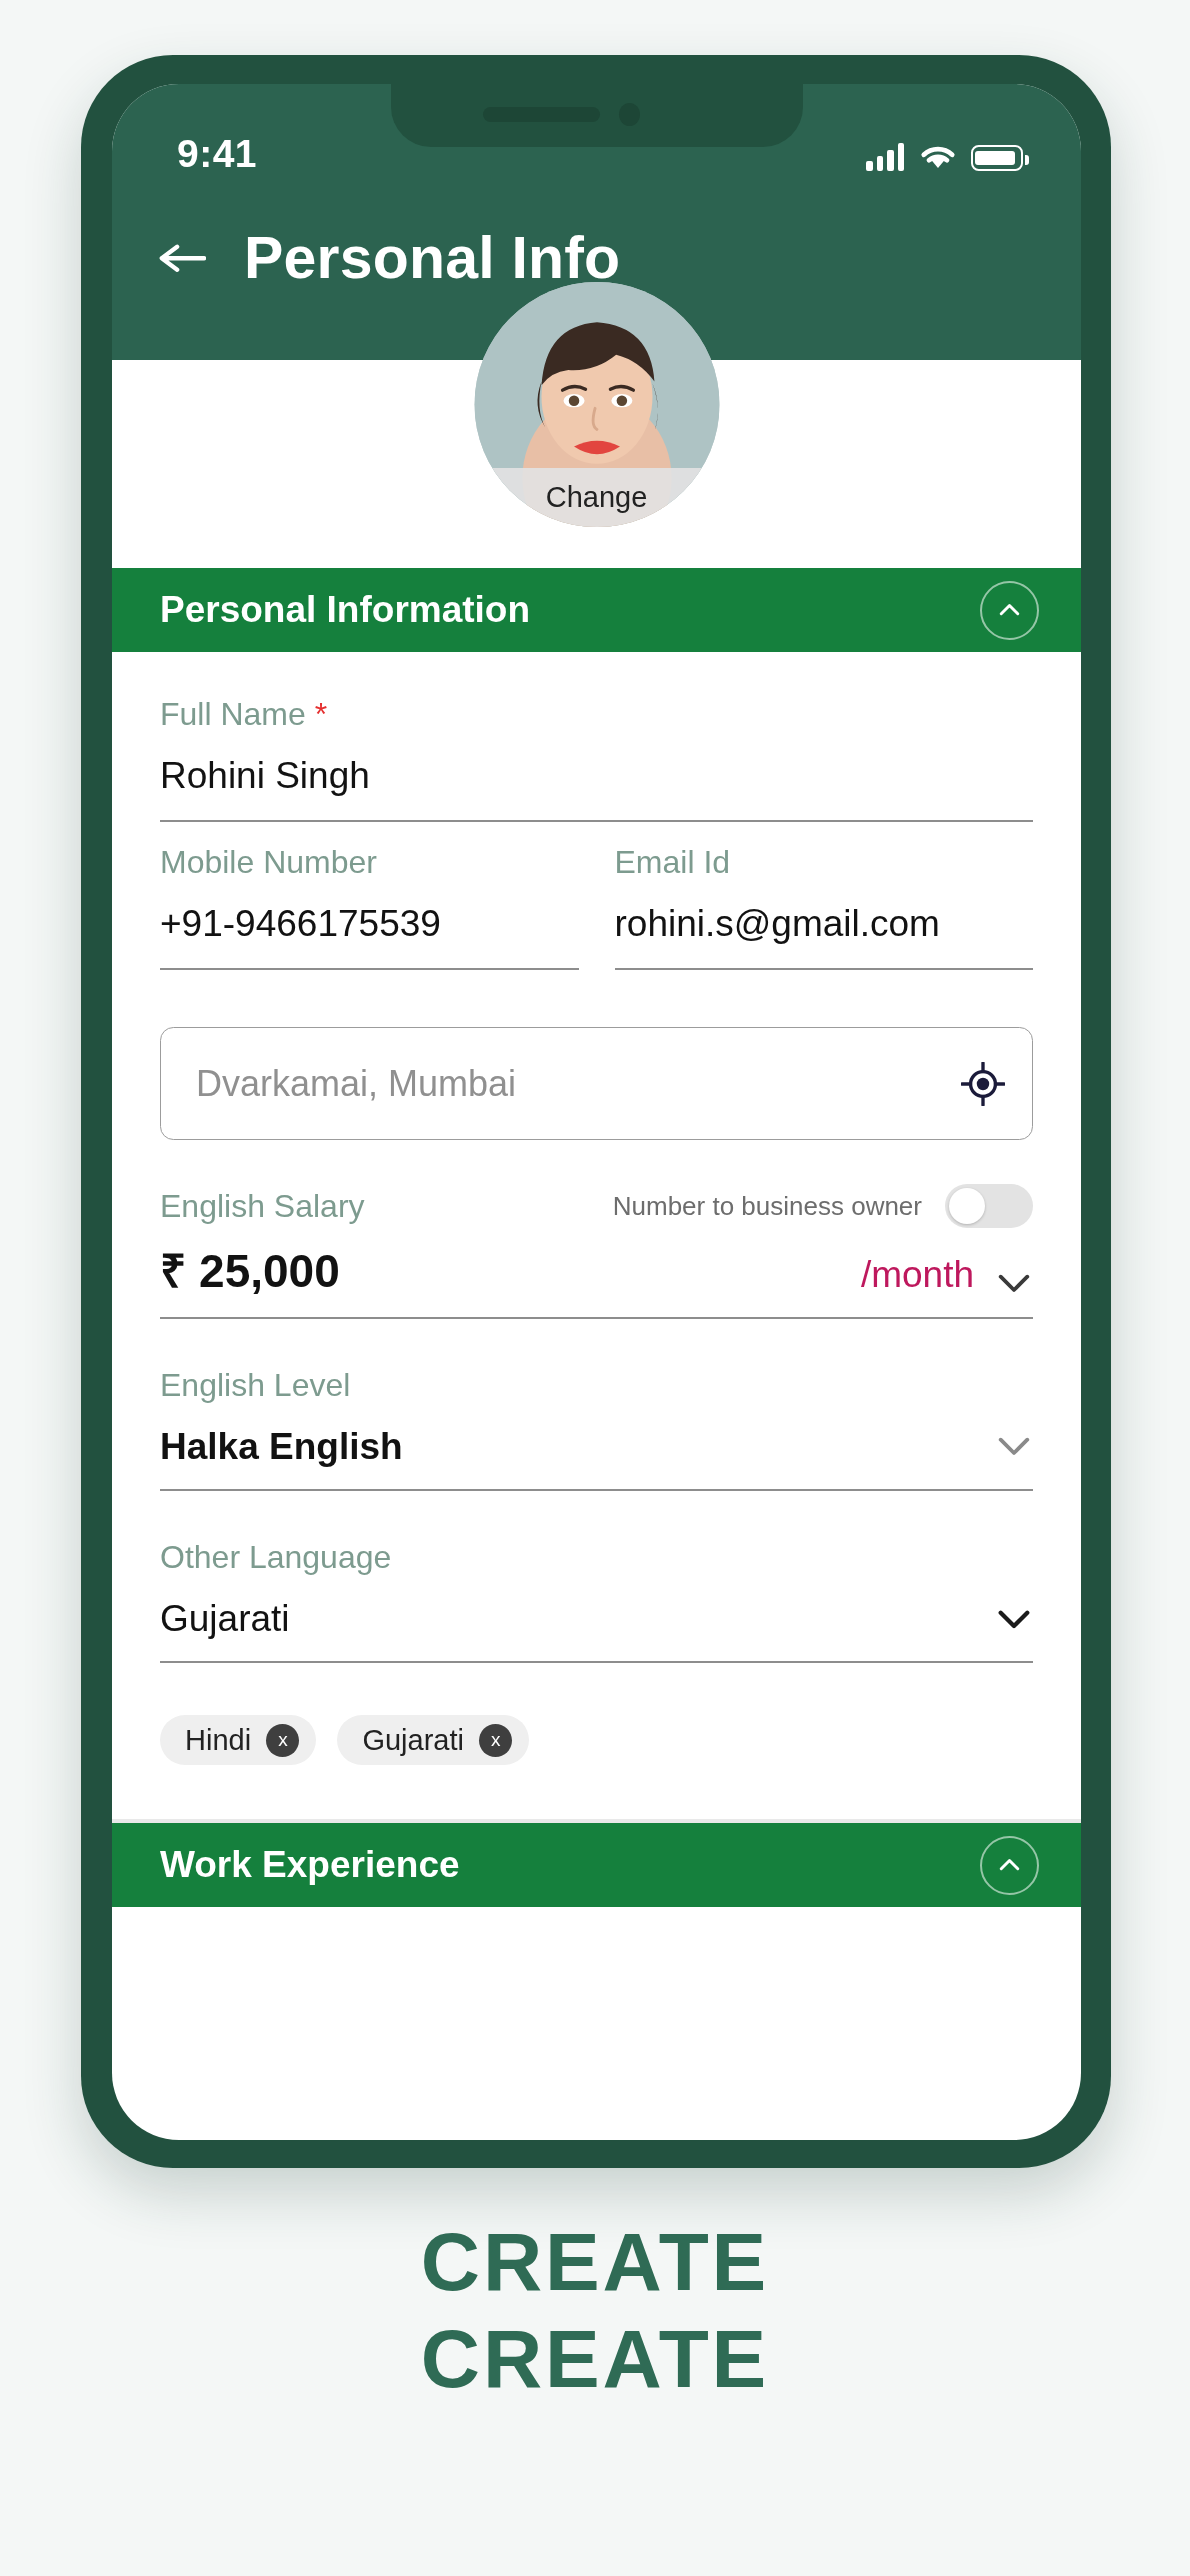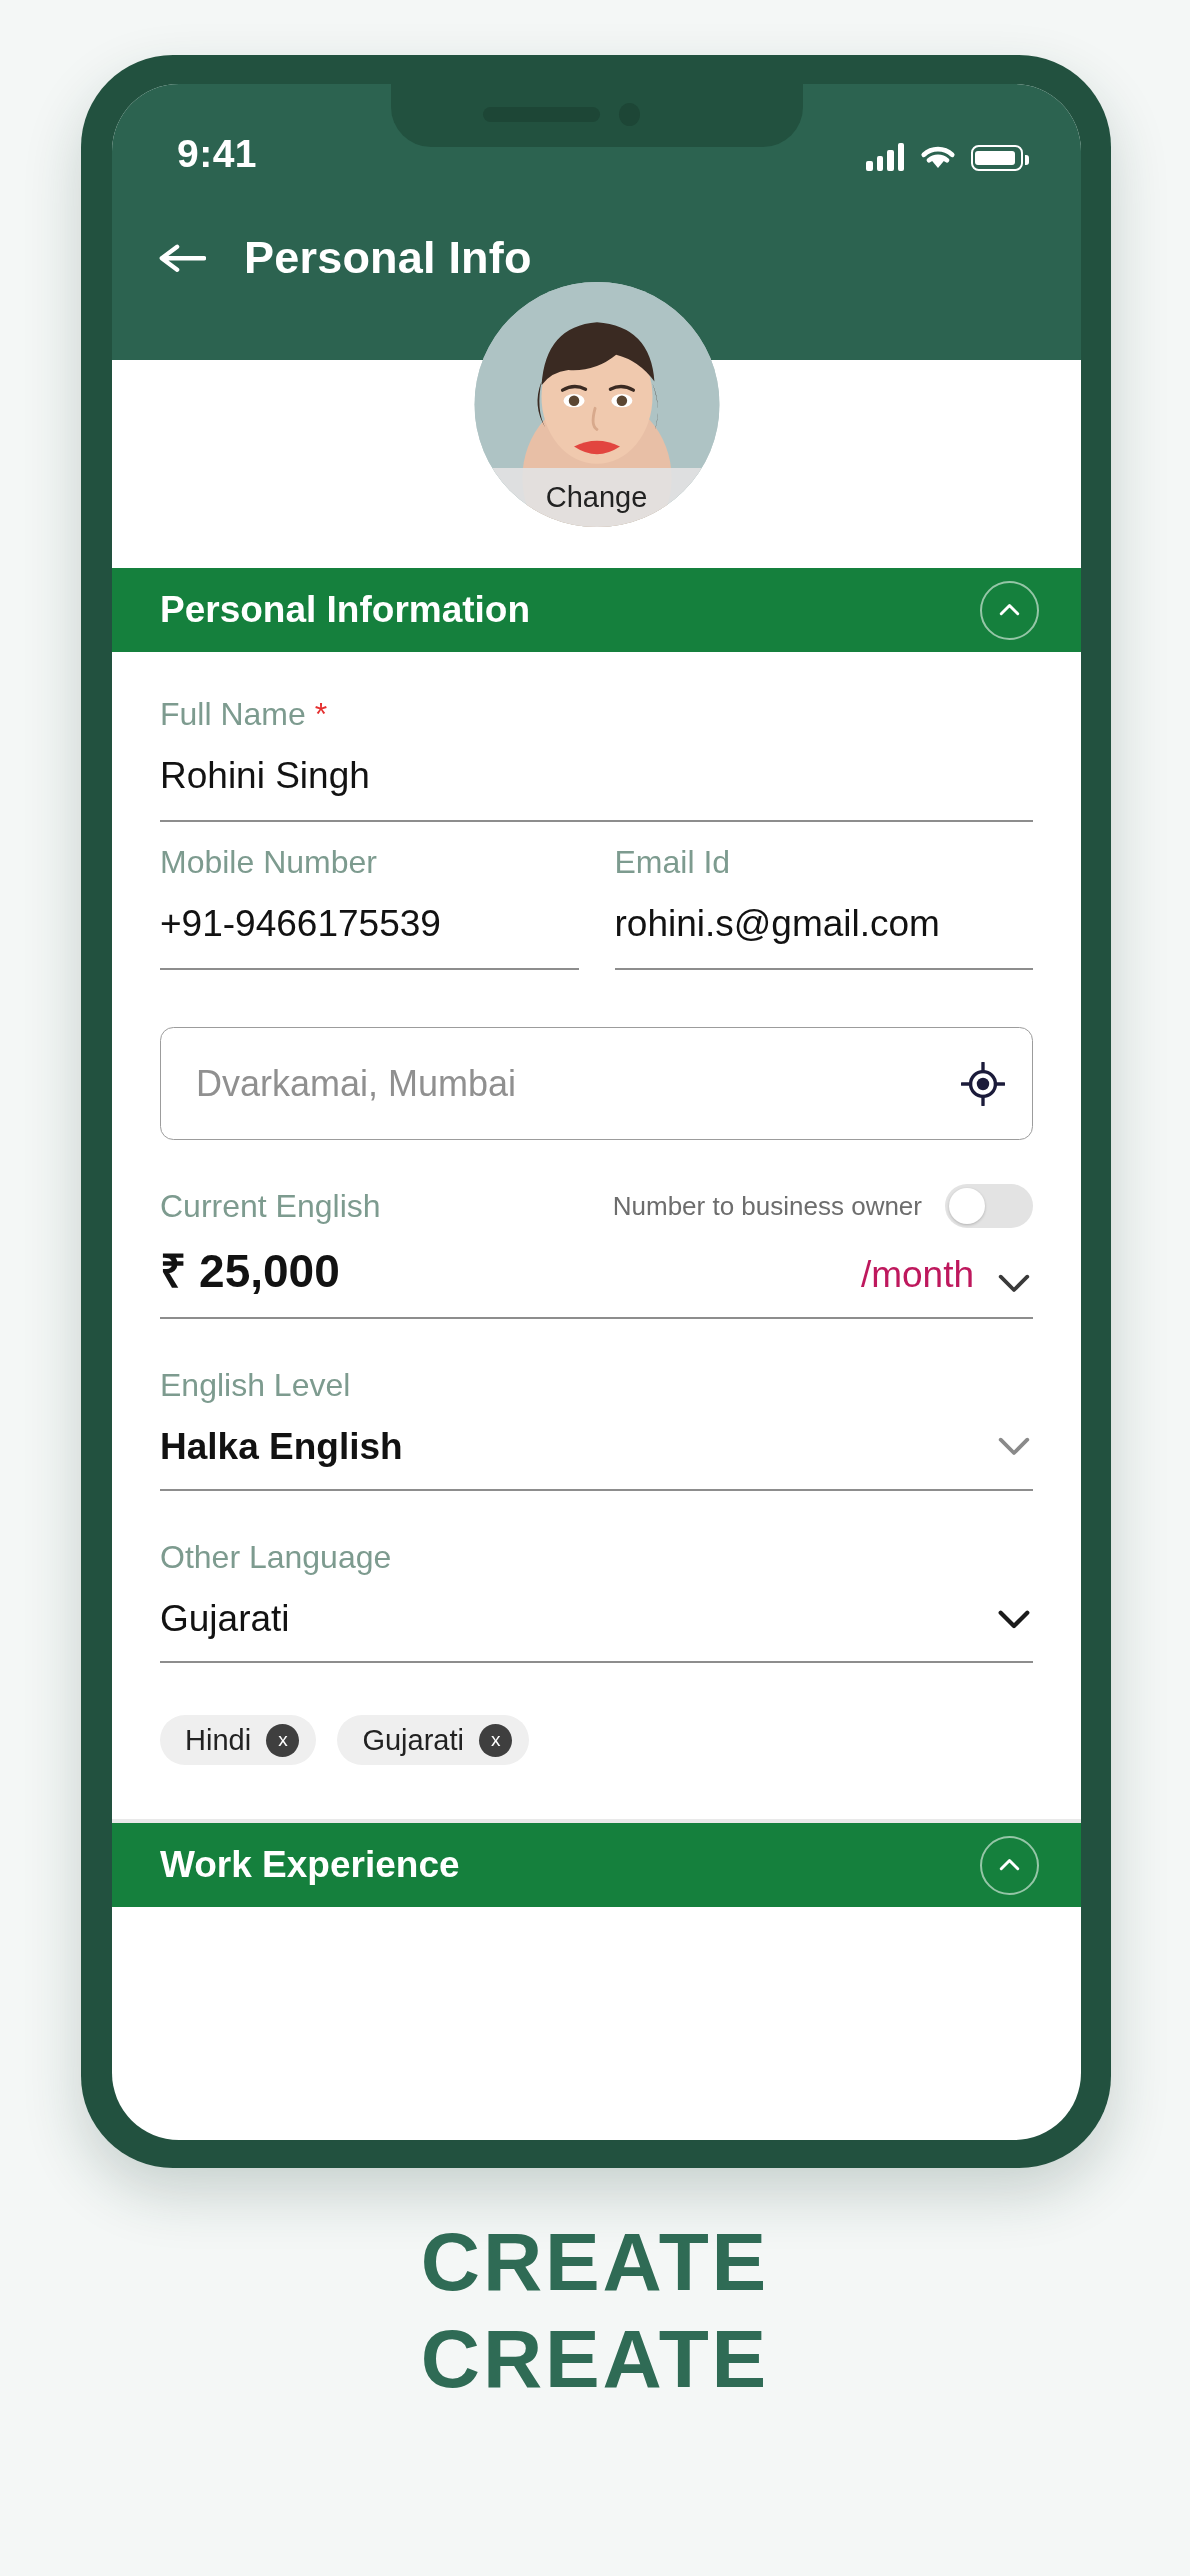--- a/index.html
+++ b/index.html
@@ -97,21 +97,21 @@
   .appbar{
     height:117px;
     background:#2c6350;
     display:flex; align-items:center;
     padding-left:44px;
     gap:38px;
   }
   .back-arrow{ width:50px; height:38px; flex:none; cursor:pointer; }
   .appbar-title{
     color:#ffffff;
-    font-size:45px;
+    font-size:59px;
     font-weight:700;
     letter-spacing:0.2px;
   }
 
   
   .avatar-band{
     height:252px;
     background:#ffffff;
     position:relative;
   }
@@ -374,21 +374,21 @@
             <svg viewBox="0 0 46 46">
                 <circle cx="23" cy="23" r="13" stroke="#1b1b3a" stroke-width="3.5" fill="none"></circle>
                 <circle cx="23" cy="23" r="6.5" fill="#1b1b3a"></circle>
                 <path d="M23 1 L23 10 M23 36 L23 45 M1 23 L10 23 M36 23 L45 23" stroke="#1b1b3a" stroke-width="3.5" stroke-linecap="round"></path>
               </svg>
           </span>
         </div>
 
         <div class="field" style="margin-top:42px;">
           <div class="salary-top">
-            <span class="flabel" style="padding-bottom:0;">Current English</span>
+            <span class="flabel" style="padding-bottom:0;">English Salary</span>
             <span class="salary-right">
               <span class="toggle-label">Number to business owner</span>
               <span class="toggle">
                   <span class="knob"></span>
                 </span>
             </span>
           </div>
           <div class="salary-bottom">
             <span class="salary-amount">₹ 25,000</span>
             <span class="salary-unit">

